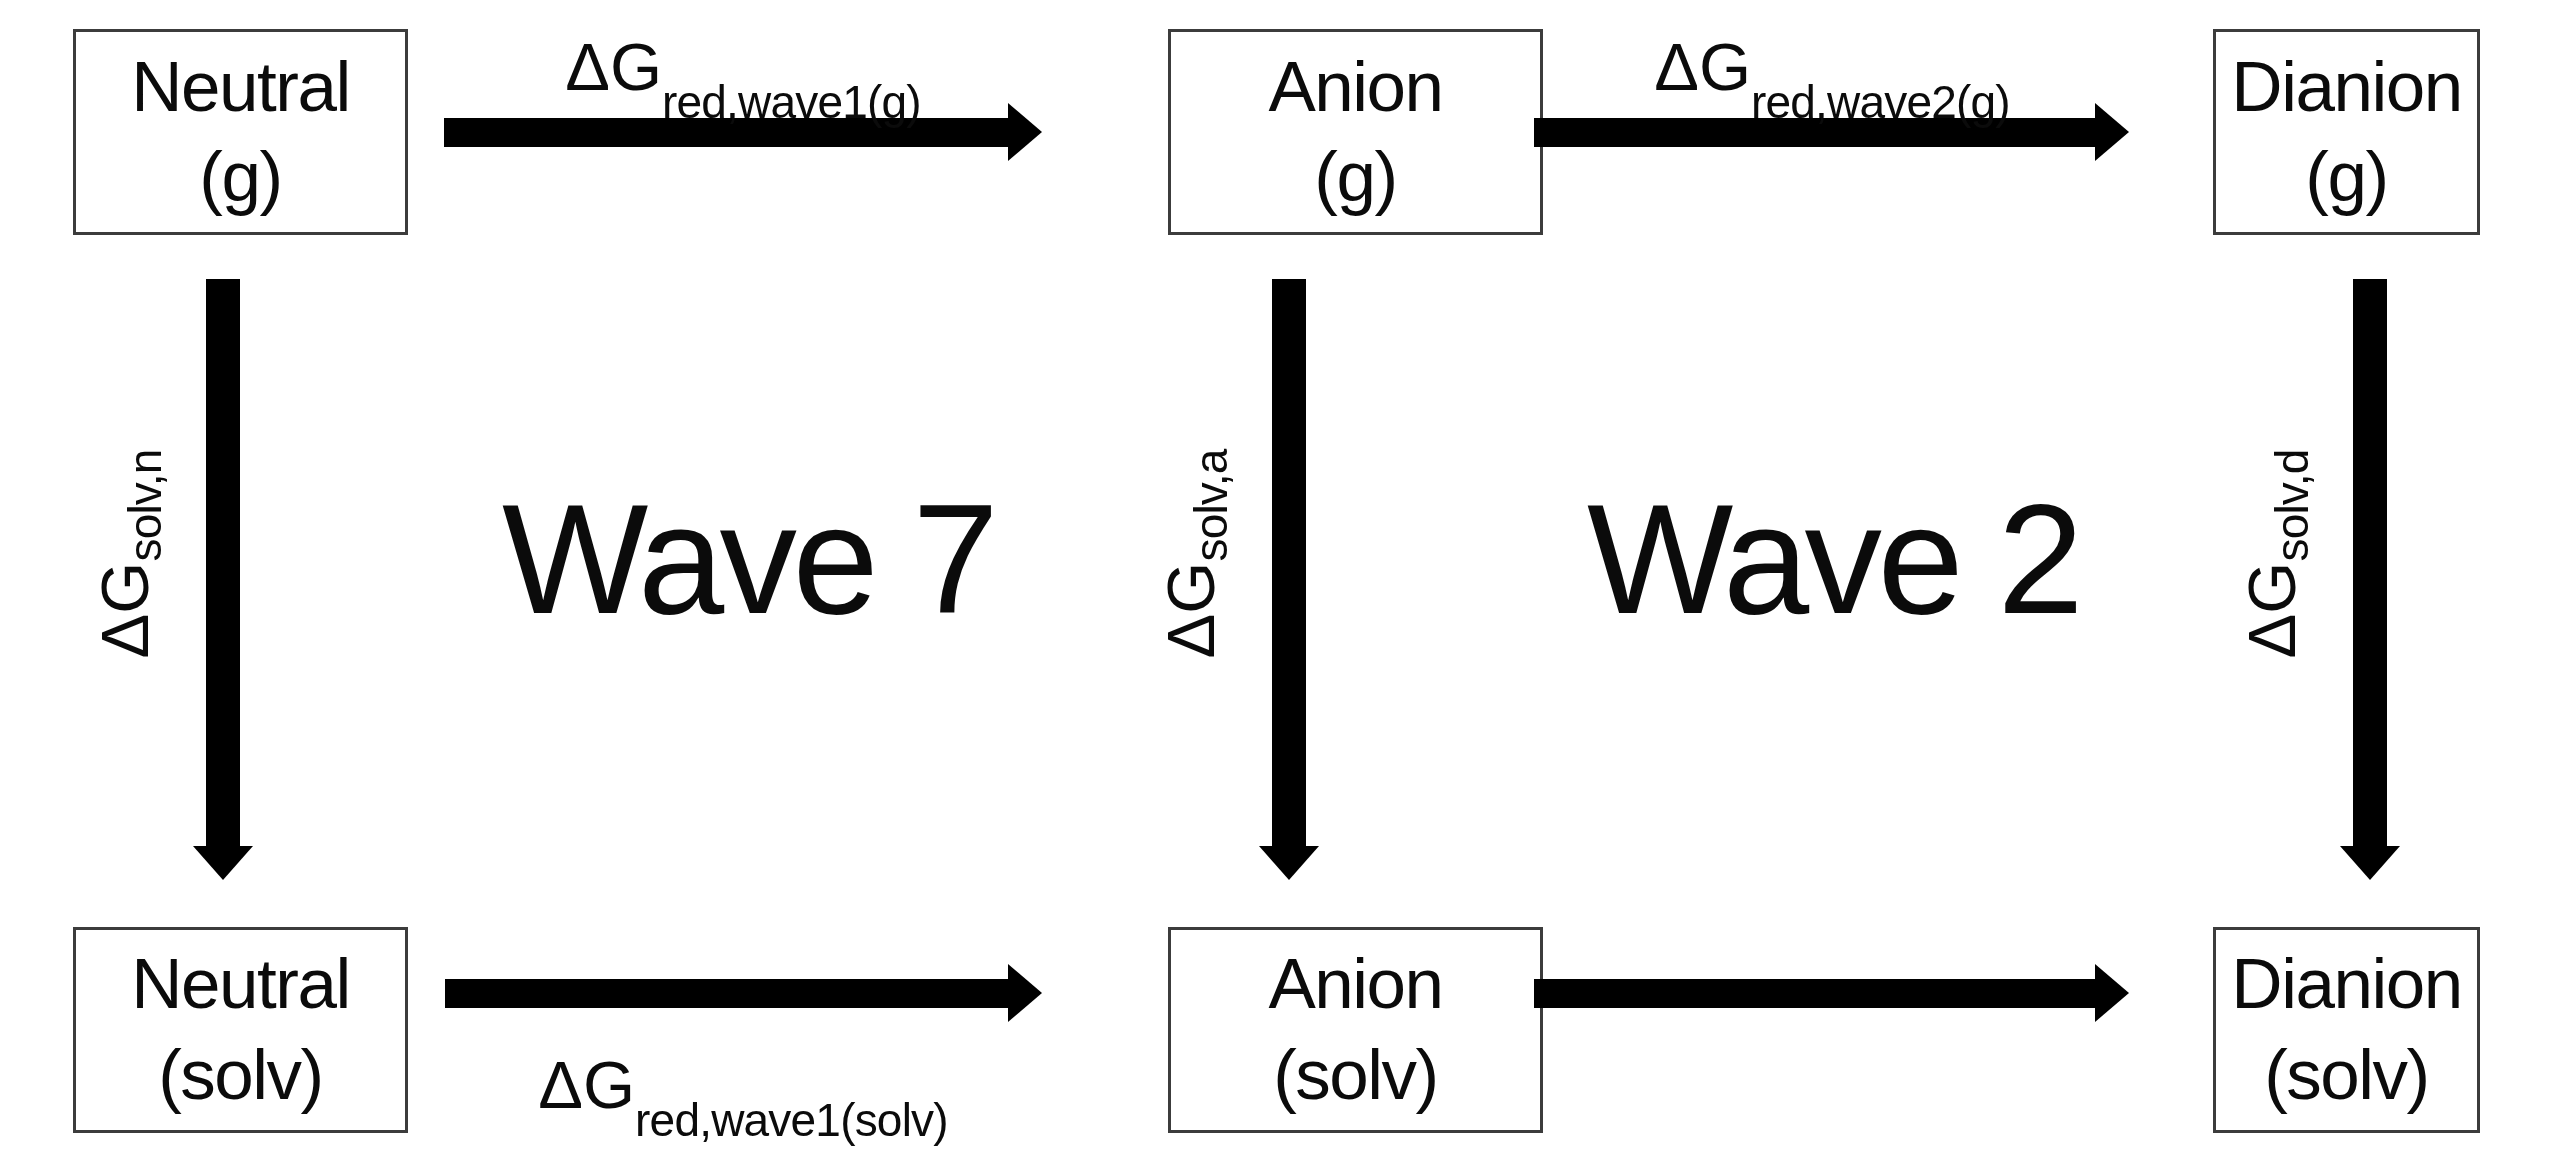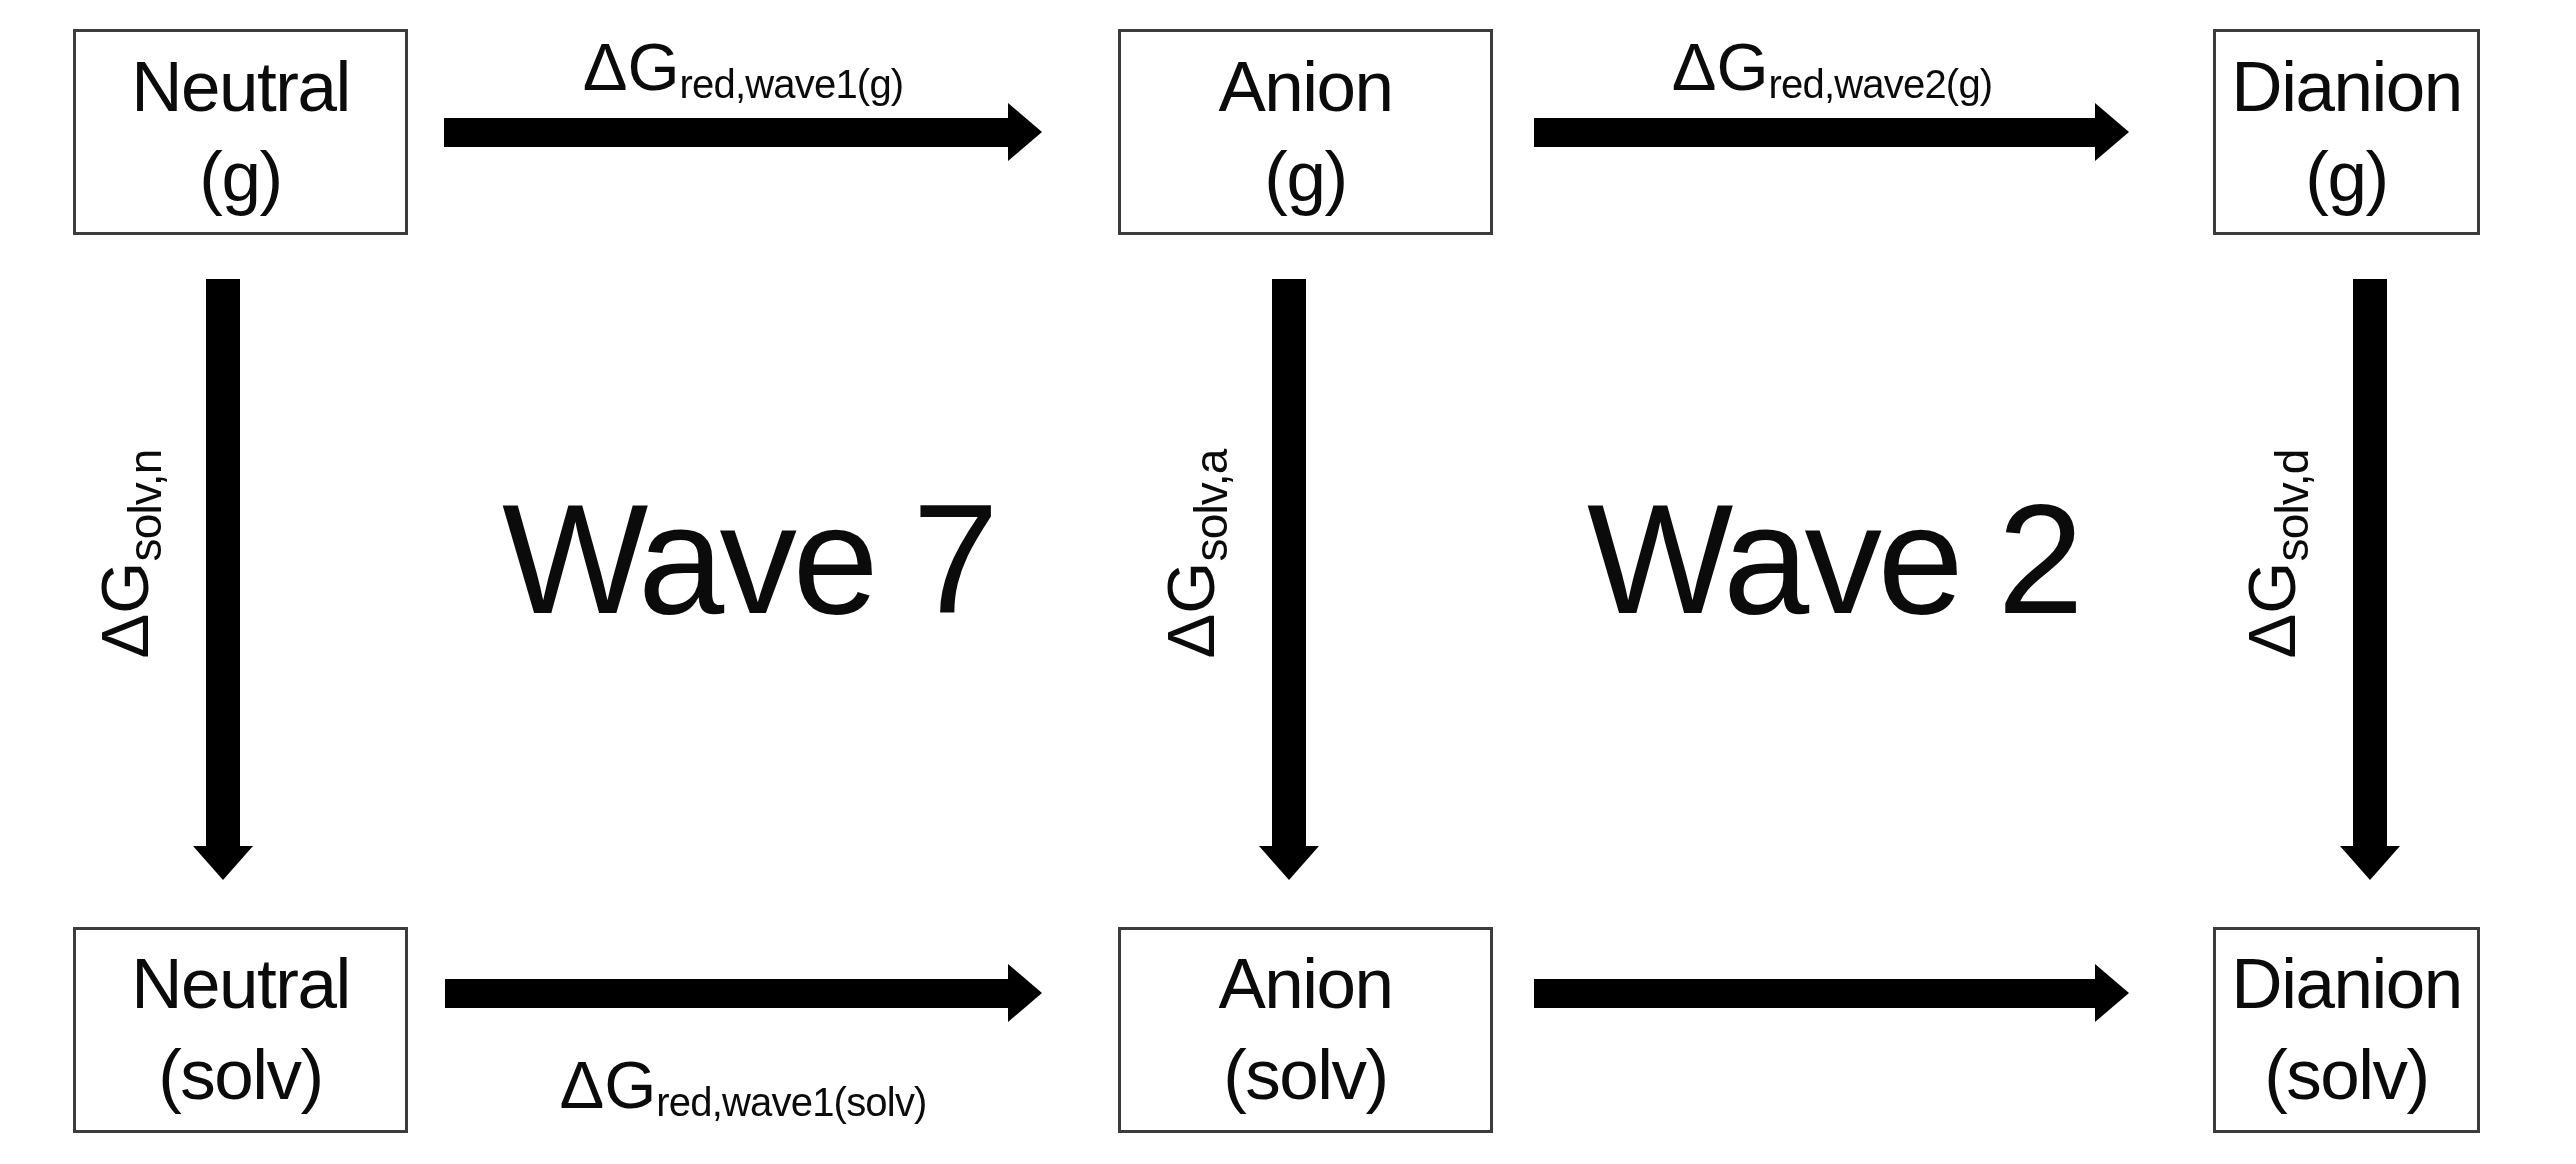--- a/index.html
+++ b/index.html
@@ -14,21 +14,21 @@
     box-sizing: border-box;
     display: flex; flex-direction: column;
     align-items: center; justify-content: center;
     text-align: center;
     font-size: 71px; line-height: 1.28; letter-spacing: -1.5px;
     color: #0b0b0b;
   }
   .row-top { top: 29.4px; height: 206px; }
   .row-bottom { top: 927px; height: 206px; }
   .col-left { left: 27px; width: 335px; margin-left: 46px; }
-  .col-mid { left: 1118px; width: 375px; }
+  .col-mid { left: 1168px; width: 375px; }
   .col-right { left: 2213px; width: 267px; }
 
   
   .harrow { position: absolute; height: 59px; }
   .harrow .shaft { position: absolute; left: 0; right: 31px; top: 14.7px; height: 29.4px; background: #000; }
   .harrow .head {
     position: absolute; right: 0; top: 0; width: 0; height: 0;
     border-top: 29.4px solid transparent; border-bottom: 29.4px solid transparent;
     border-left: 34px solid #000;
   }
@@ -47,21 +47,21 @@
   }
   #varrow-left { left: 193px; }
   #varrow-mid { left: 1259px; }
   #varrow-right { left: 2340px; }
 
   
   .glabel {
     position: absolute; transform: translateX(-50%);
     font-size: 67px; line-height: 1; white-space: nowrap; color: #0b0b0b;
   }
-  .glabel .sub { font-size: 40px; position: relative; top: 8px; letter-spacing: -0.8px; }
+  .glabel .sub { font-size: 46px; position: relative; top: 28px; letter-spacing: -0.8px; }
   #glabel-top-1 { left: 743px; top: 33px; }
   #glabel-top-2 { left: 1832px; top: 33px; }
   #glabel-bot-1 { left: 743px; top: 1051px; }
   #glabel-bot-2 { left: 1832px; top: 1051px; }
 
   .vlabel {
     position: absolute; transform: translate(-50%, -50%) rotate(-90deg);
     font-size: 67px; line-height: 1; white-space: nowrap; color: #0b0b0b;
   }
   .vlabel .sub { font-size: 46px; position: relative; top: 13px; letter-spacing: -0.8px; }

